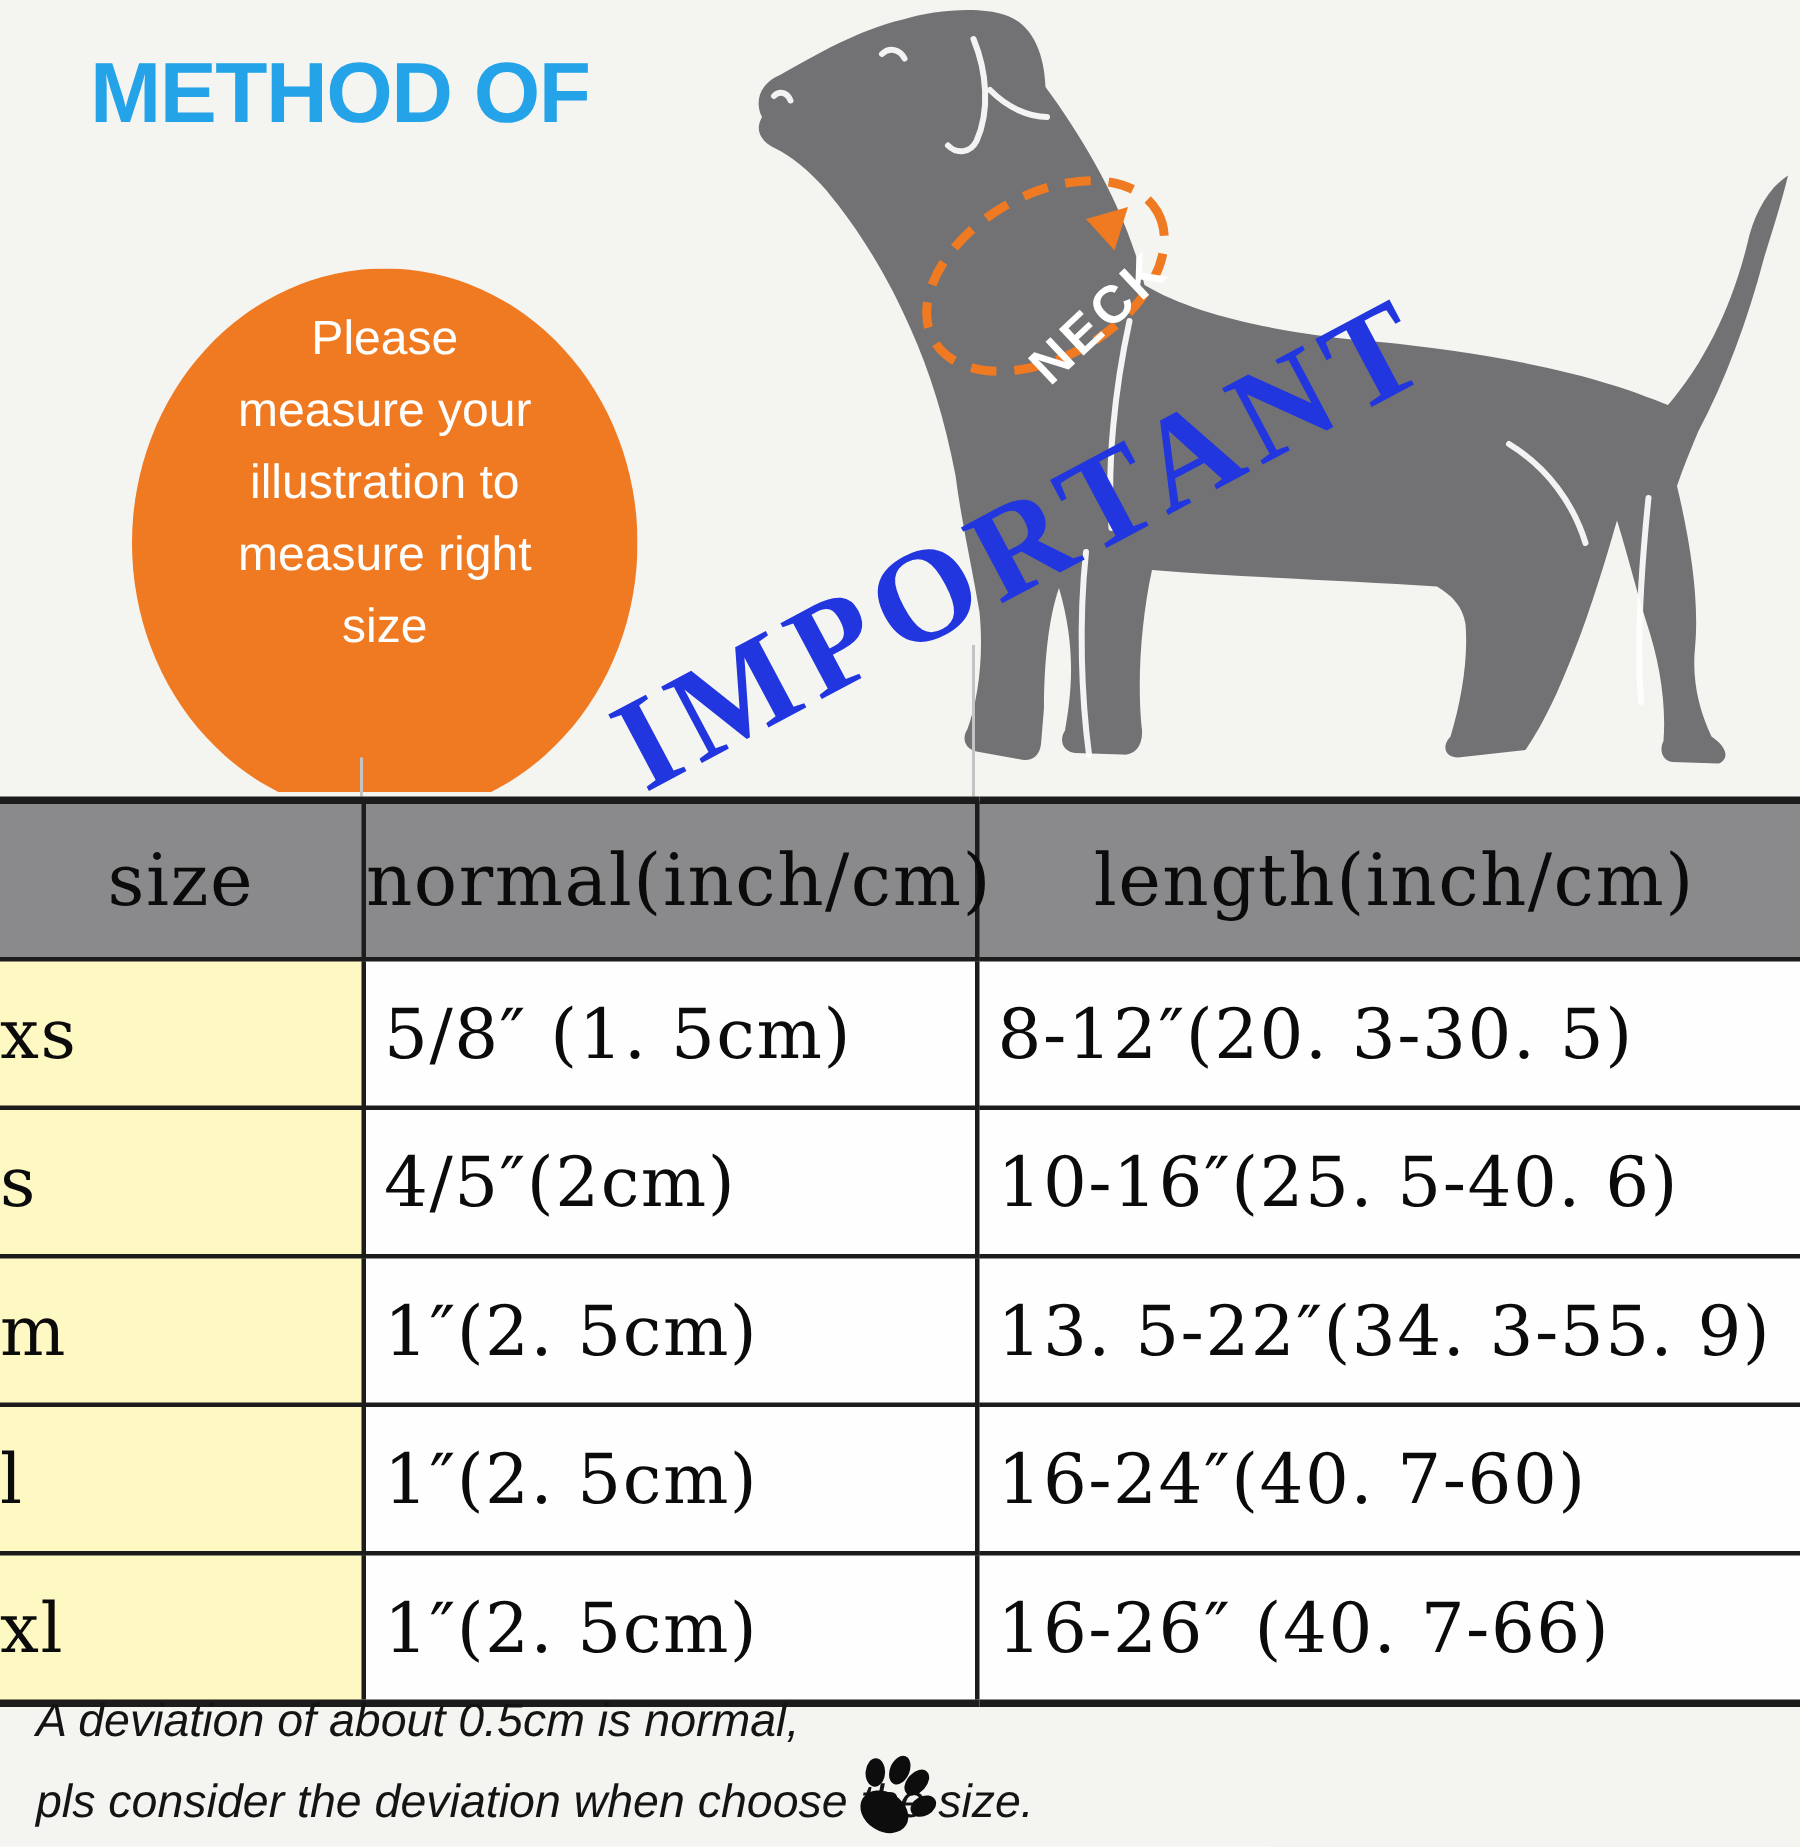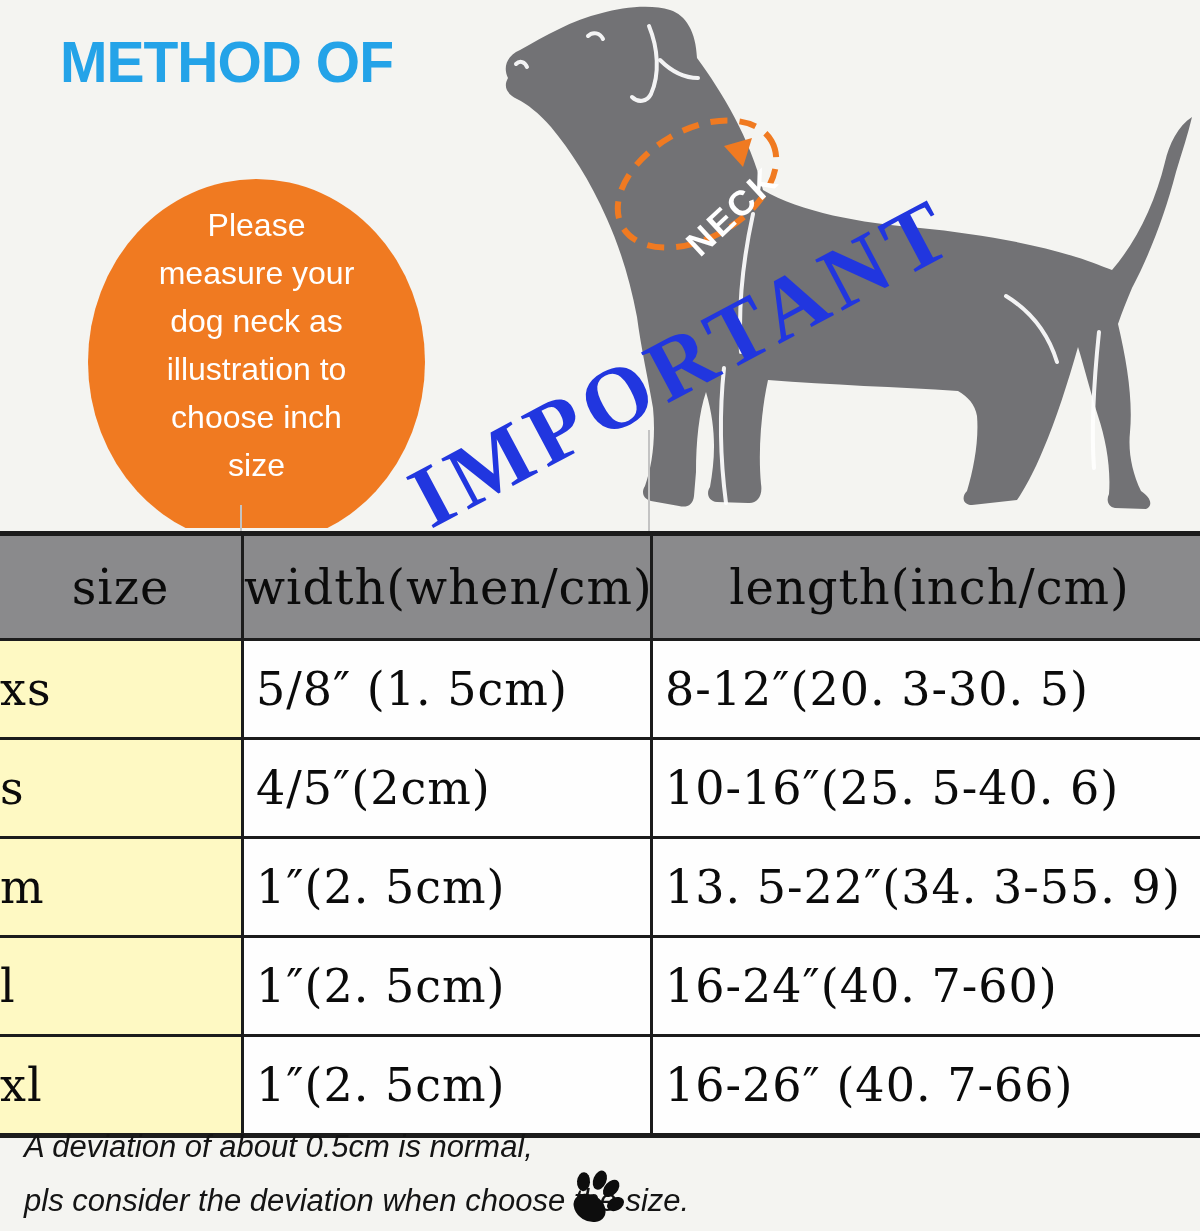--- a/index.html
+++ b/index.html
@@ -80,23 +80,22 @@
 <div class="page">
 
   <div class="title">
     <div>METHOD OF</div>
   </div>
 
   <div class="circle-clip">
     <div class="circle">
       <div class="ln">Please</div>
       <div class="ln">measure your</div>
-      <div class="ln">dog neck as</div>
       <div class="ln">illustration to</div>
-      <div class="ln">choose inch</div>
+      <div class="ln">measure right</div>
       <div class="ln">size</div>
     </div>
   </div>
 
   <svg class="dog-svg" viewBox="0 0 695 535">
 
     <path fill="#727275" d="
       M 8 78
       C 3 68 6 56 20 50
       C 45 36 72 20 102 13
@@ -163,21 +162,21 @@
 
   <div class="watermark">IMPORTANT</div>
 
   <div class="guide" style="left:240px; top:505px; height:26px;"></div>
   <div class="guide" style="left:648px; top:430px; height:101px;"></div>
 
   <table class="size-table">
     <tbody>
         <tr class="hdr">
       <td class="c1">size</td>
-      <td class="c2">width(when/cm)</td>
+      <td class="c2">normal(inch/cm)</td>
       <td class="c3">length(inch/cm)</td>
     </tr>
     <tr>
       <td>xs</td>
       <td>5/8″ (1. 5cm)</td>
       <td>8-12″(20. 3-30. 5)</td>
     </tr>
     <tr>
       <td>s</td>
       <td>4/5″(2cm)</td>

